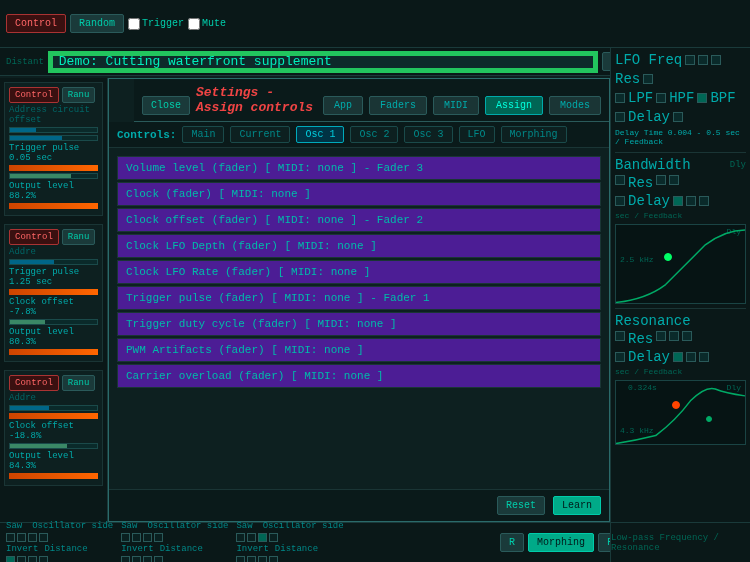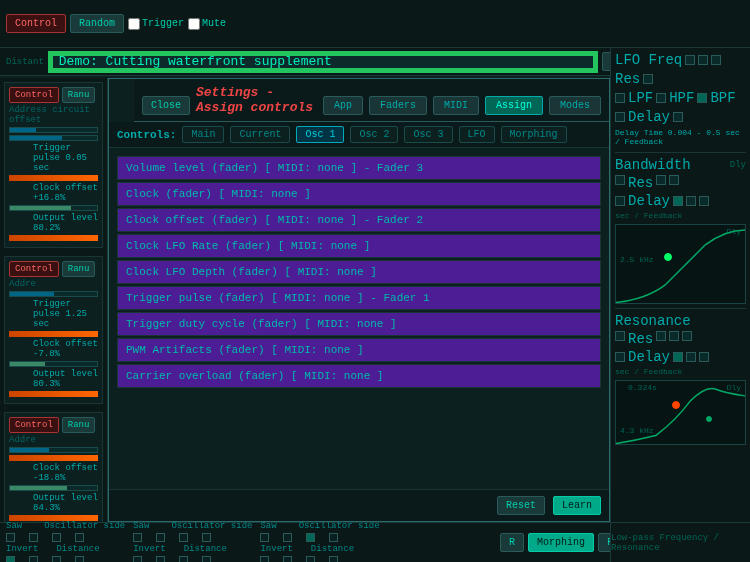--- a/index.html
+++ b/index.html
@@ -118,21 +118,21 @@
       overflow-y: auto;
     }
 
     .channel-block {
       margin-bottom: 8px;
       padding: 4px;
       border: 1px solid #1a3535;
       background: #0d2020;
     }
     .channel-row { display: flex; gap: 3px; margin-bottom: 2px; }
-    .channel-text { font-size: 9px; color: #00aaaa; margin-left: 24px; }
+    .channel-text { font-size: 9px; color: #00aaaa; }
     .addr-label { font-size: 9px; color: #006666; }
     .small-slider {
       width: 100%;
       height: 6px;
       background: #0a2a2a;
       border: 1px solid #1a4a4a;
       margin: 2px 0;
       position: relative;
     }
     .small-slider-fill {
@@ -317,21 +317,21 @@
       gap: 8px;
       flex: 1;
     }
 
     .osc-block {
       display: flex;
       flex-direction: column;
       gap: 2px;
       font-size: 9px;
     }
-    .osc-row { display: flex; gap: 14px; align-items: center; }
+    .osc-row { display: flex; gap: 2px; align-items: center; }
     .osc-label { color: #008888; }
     .tiny-box {
       width: 9px;
       height: 9px;
       border: 1px solid #2a5a5a;
       background: #0a2020;
     }
     .tiny-box.active { background: #006655; }
 
     .bottom-btns { display: flex; gap: 4px; align-items: center; }
@@ -391,21 +391,20 @@
       </div>
       <div class="addr-label">Address circuit offset</div>
       <div class="small-slider">
           <div class="small-slider-fill" style="width:30%;"></div>
         </div>
       <div class="small-slider">
           <div class="small-slider-fill" style="width:60%;"></div>
         </div>
       <div class="channel-text">Trigger pulse 0.05 sec</div>
       <div class="orange-bar"></div>
-      <div class="channel-text">Clock offset +16.8%</div>
       <div class="small-slider">
           <div class="small-slider-fill" style="width:70%;background:#3a8866;"></div>
         </div>
       <div class="channel-text">Output level 88.2%</div>
       <div class="orange-bar"></div>
     </div>
 
     <div class="channel-block">
       <div class="channel-row">
         <button class="btn red" style="font-size:9px;padding:2px 5px;">Control</button>
@@ -464,22 +463,22 @@
       <button class="sub-tab-btn">Osc 2</button>
       <button class="sub-tab-btn">Osc 3</button>
       <button class="sub-tab-btn">LFO</button>
       <button class="sub-tab-btn">Morphing</button>
     </div>
 
     <div class="controls-list">
       <div class="control-item">Volume level (fader) [ MIDI: none ] - Fader 3</div>
       <div class="control-item">Clock (fader) [ MIDI: none ]</div>
       <div class="control-item">Clock offset (fader) [ MIDI: none ] - Fader 2</div>
+      <div class="control-item">Clock LFO Depth (fader) [ MIDI: none ]</div>
       <div class="control-item">Clock LFO Rate (fader) [ MIDI: none ]</div>
-      <div class="control-item">Clock LFO Depth (fader) [ MIDI: none ]</div>
       <div class="control-item">Trigger pulse (fader) [ MIDI: none ] - Fader 1</div>
       <div class="control-item">Trigger duty cycle (fader) [ MIDI: none ]</div>
       <div class="control-item">PWM Artifacts (fader) [ MIDI: none ]</div>
       <div class="control-item">Carrier overload (fader) [ MIDI: none ]</div>
     </div>
 
     <div class="dialog-footer">
       <button class="btn">Reset</button>
       <button class="btn active">Learn</button>
     </div>

